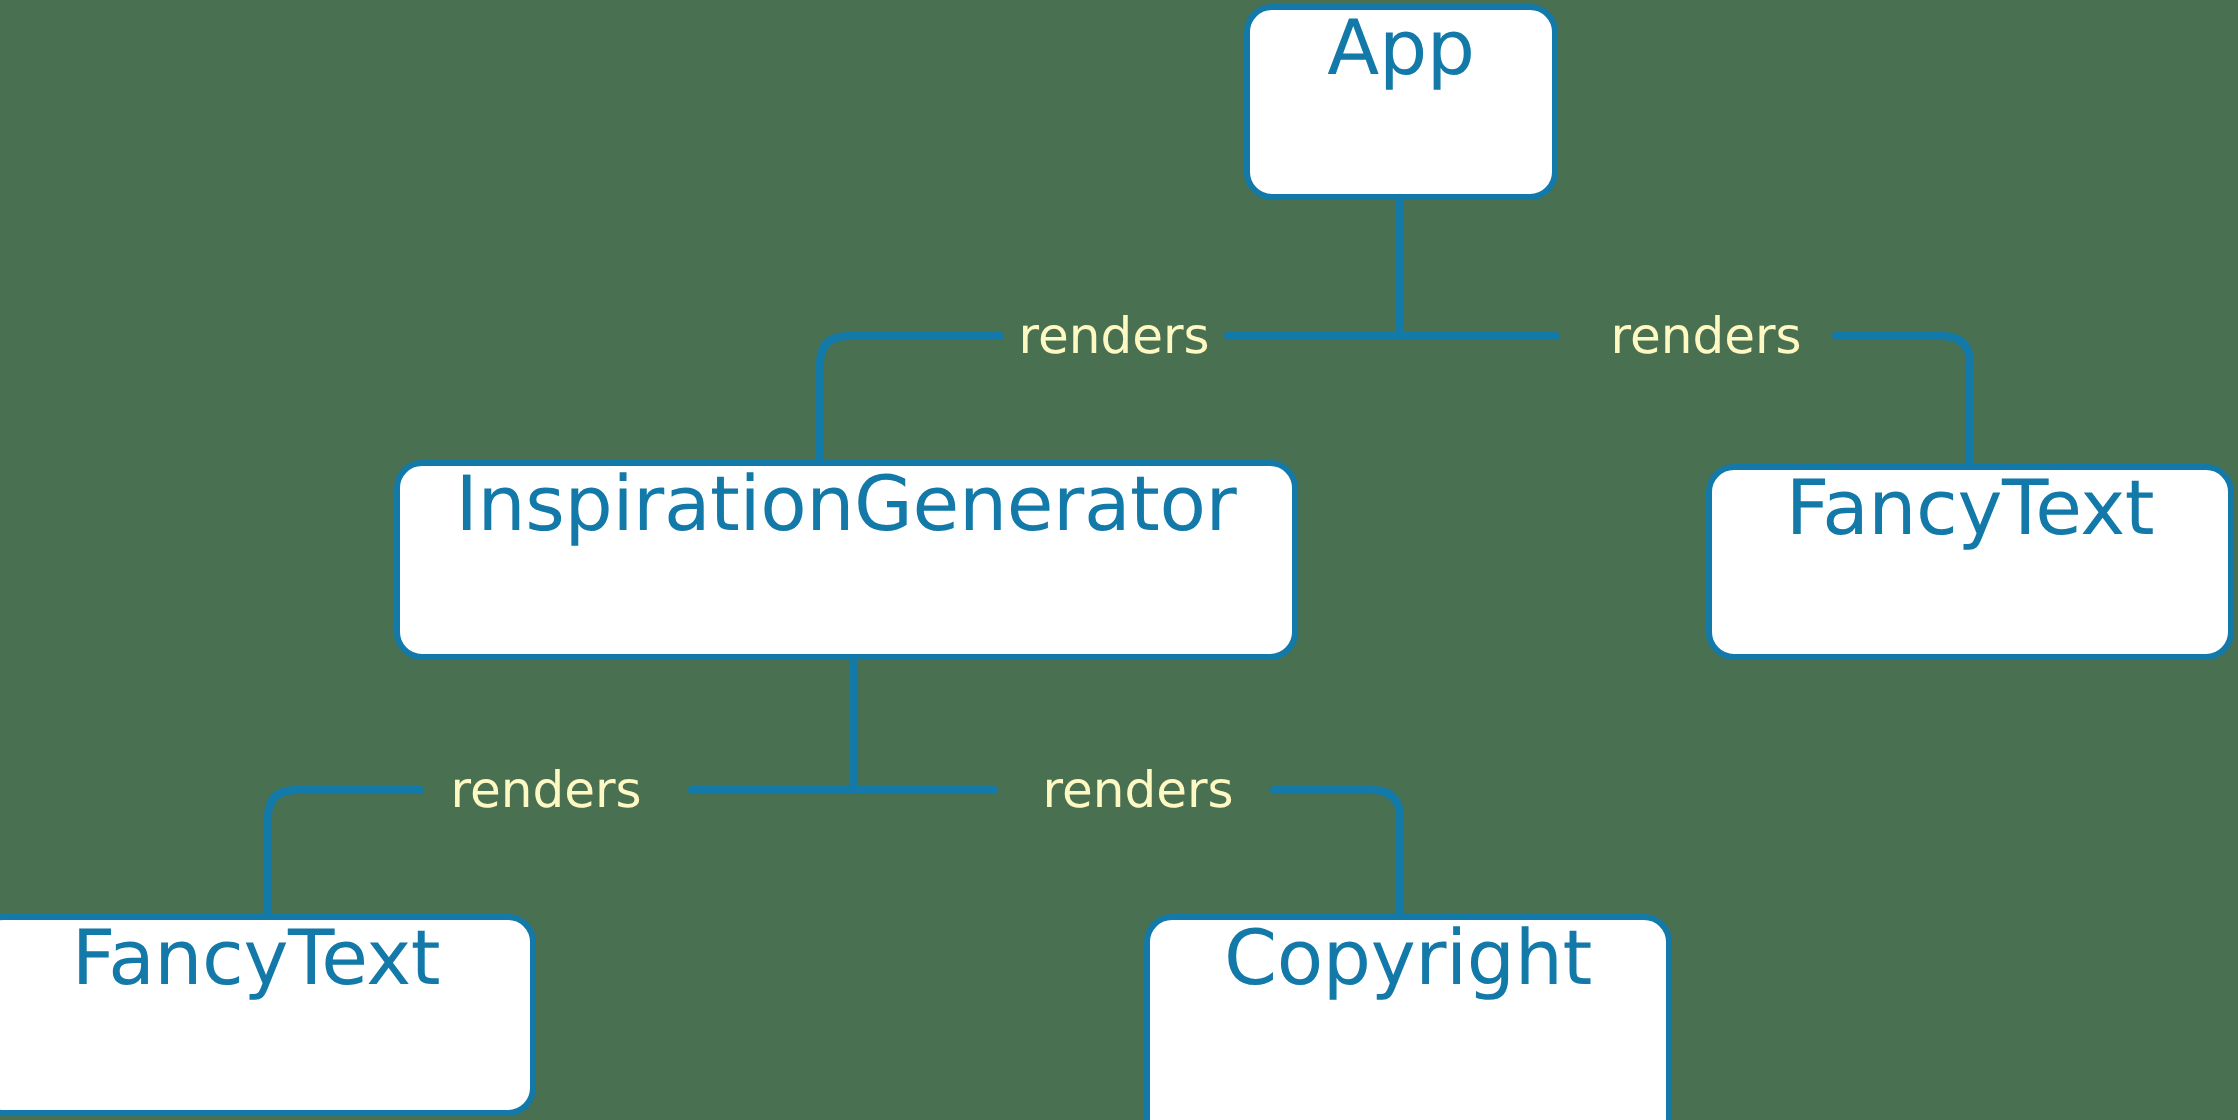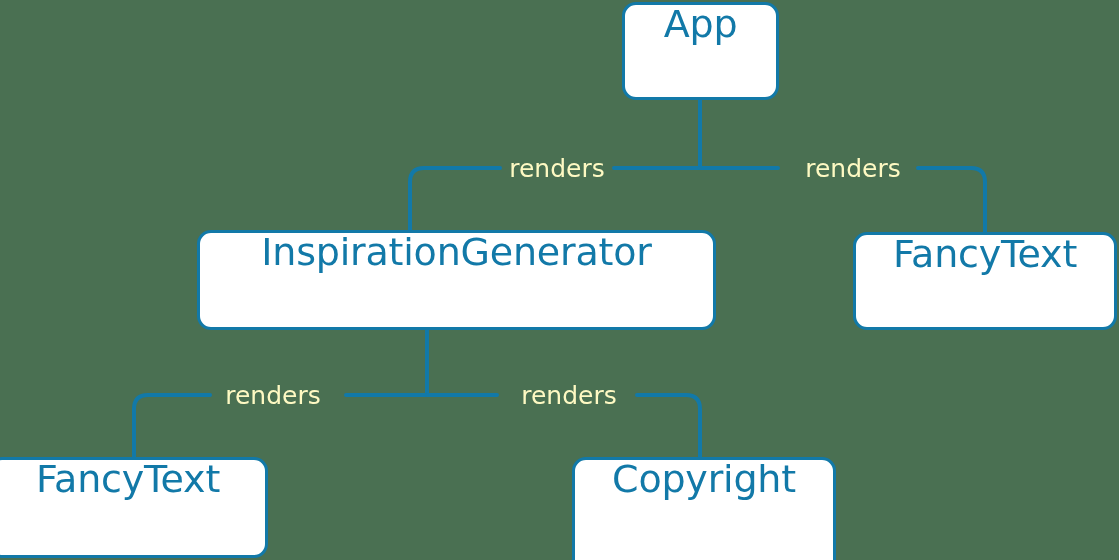--- a/index.html
+++ b/index.html
@@ -49,21 +49,21 @@
     position: absolute;
     color: #fef9c3;
     font-size: 25px;
     line-height: 1;
     white-space: nowrap;
     transform: translate(-50%, -50%);
     z-index: 3;
   }
   
   #node-app        { left: 622px; top:   2px; width: 157px; height:  98px; }
-  #node-inspgen    { left: 197px; top: 230px; width: 519px; height: 100px; }
+  #node-inspgen    { left: 197px; top: 230px; width: 452px; height: 100px; }
   #node-fancy-right{ left: 853px; top: 232px; width: 264px; height:  98px; }
   #node-fancy-left { left: -12px; top: 457px; width: 280px; height: 101px; }
   #node-copyright  { left: 572px; top: 457px; width: 264px; height: 130px; }
 </style>
 </head>
 <body>
 
 <div id="diagram-canvas">
 
   <svg id="edge-layer" viewBox="0 0 1119 560" width="1119" height="560" xmlns="http://www.w3.org/2000/svg">

